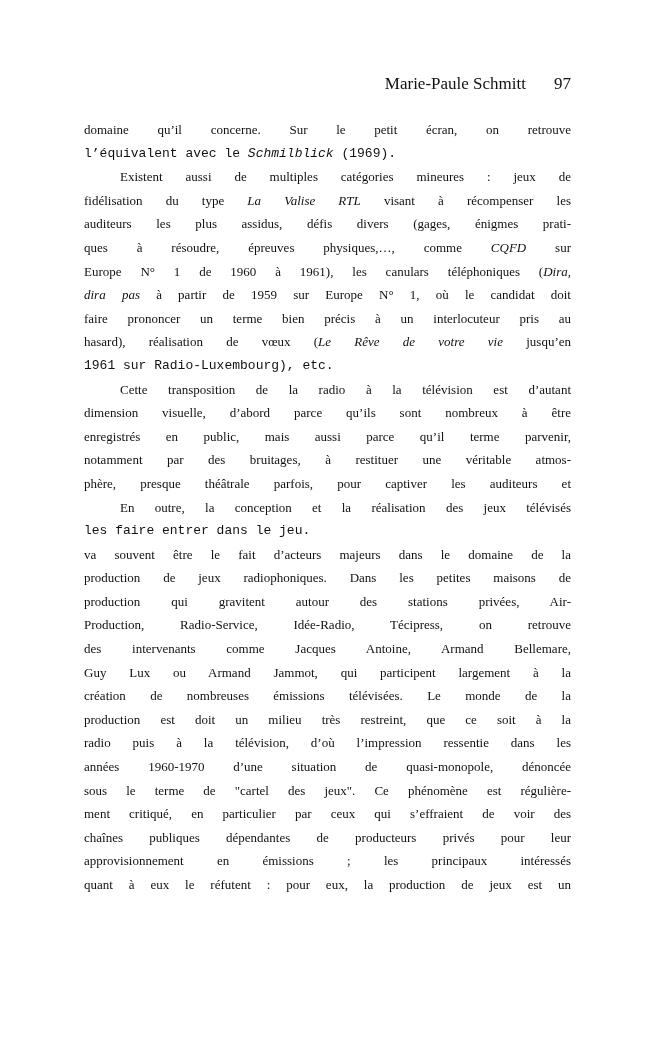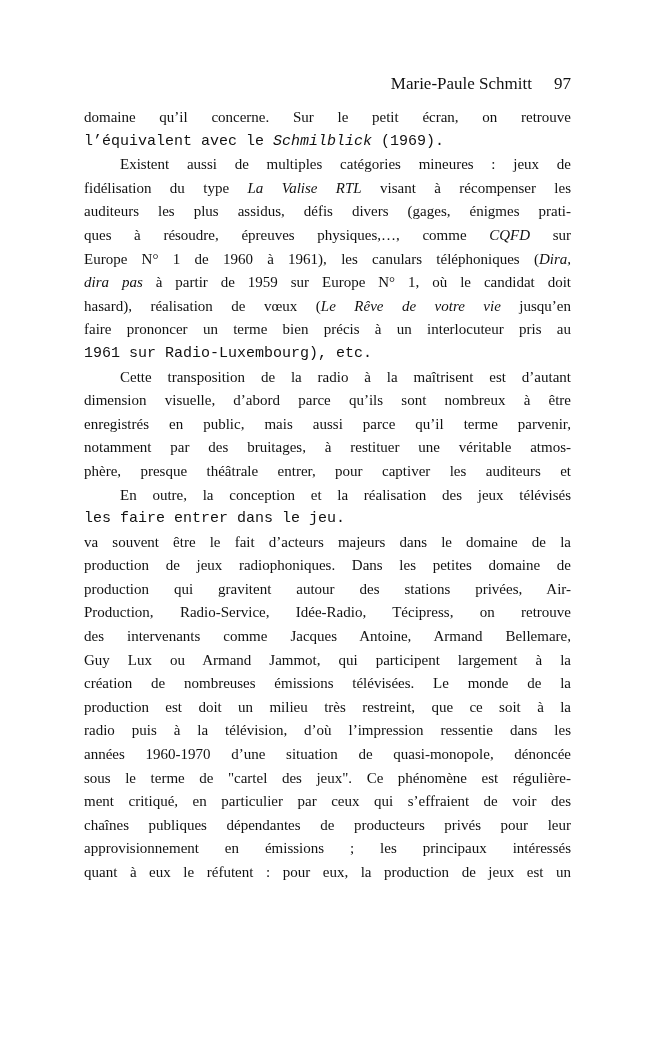--- a/index.html
+++ b/index.html
@@ -1,20 +1,20 @@
 <!DOCTYPE html>
 <html><head>
 <meta charset="utf-8">
 <style>
   html, body { margin:0; padding:0; background:#ffffff; }
   body { width:650px; height:1037px; position:relative; overflow:hidden; }
   .page { position:absolute; left:84px; top:0; width:487px; color:#111; font-family:"Liberation Serif", "DejaVu Serif", serif; }
   .running-head { position:absolute; top:74px; right:0; font-size:17px; white-space:nowrap; }
-  .running-head .pg { margin-left:22px; }
-  .body { position:absolute; top:106px; left:0; width:487px; font-size:15px; line-height:23.6px; }
+  .running-head .pg { margin-left:28px; }
+  .body { position:absolute; top:118px; left:0; width:487px; font-size:13px; line-height:23.6px; }
   .line { display:block; height:23.6px; white-space:nowrap; text-align:justify; text-align-last:justify; }
   .line.last { text-align-last:left;font-family:Liberation Mono, monospace; }
   .line.indent { padding-left:36px; }
   i { font-style:italic; }
 </style>
 </head>
 <body>
 
 <div class="page">
   <div class="running-head">
@@ -22,32 +22,32 @@
   </div>
   <div class="body" id="body">
       <span class="line">domaine qu’il concerne. Sur le petit écran, on retrouve</span>
       <span class="line last">l’équivalent avec le <i>Schmilblick</i> (1969).</span>
       <span class="line indent">Existent aussi de multiples catégories mineures : jeux de</span>
       <span class="line">fidélisation du type <i>La Valise RTL</i> visant à récompenser les</span>
       <span class="line">auditeurs les plus assidus, défis divers (gages, énigmes prati-</span>
       <span class="line">ques à résoudre, épreuves physiques,…, comme <i>CQFD</i> sur</span>
       <span class="line">Europe N° 1 de 1960 à 1961), les canulars téléphoniques (<i>Dira,</i></span>
       <span class="line"><i>dira pas</i> à partir de 1959 sur Europe N° 1, où le candidat doit</span>
+      <span class="line">faire prononcer un terme bien précis à un interlocuteur pris au</span>
       <span class="line">hasard), réalisation de vœux (<i>Le Rêve de votre vie</i> jusqu’en</span>
-      <span class="line">faire prononcer un terme bien précis à un interlocuteur pris au</span>
       <span class="line last">1961 sur Radio-Luxembourg), etc.</span>
-      <span class="line indent">Cette transposition de la radio à la maîtrisent est d’autant</span>
+      <span class="line indent">Cette transposition de la radio à la télévision est d’autant</span>
       <span class="line">dimension visuelle, d’abord parce qu’ils sont nombreux à être</span>
       <span class="line">enregistrés en public, mais aussi parce qu’il terme parvenir,</span>
       <span class="line">notamment par des bruitages, à restituer une véritable atmos-</span>
-      <span class="line">phère, presque théâtrale entrer, pour captiver les auditeurs et</span>
+      <span class="line">phère, presque théâtrale parfois, pour captiver les auditeurs et</span>
       <span class="line indent">En outre, la conception et la réalisation des jeux télévisés</span>
       <span class="line last">les faire entrer dans le jeu.</span>
       <span class="line">va souvent être le fait d’acteurs majeurs dans le domaine de la</span>
-      <span class="line">production de jeux radiophoniques. Dans les petites domaine de</span>
+      <span class="line">production de jeux radiophoniques. Dans les petites maisons de</span>
       <span class="line">production qui gravitent autour des stations privées, Air-</span>
       <span class="line">Production, Radio-Service, Idée-Radio, Técipress, on retrouve</span>
       <span class="line">des intervenants comme Jacques Antoine, Armand Bellemare,</span>
       <span class="line">Guy Lux ou Armand Jammot, qui participent largement à la</span>
       <span class="line">création de nombreuses émissions télévisées. Le monde de la</span>
       <span class="line">production est doit un milieu très restreint, que ce soit à la</span>
       <span class="line">radio puis à la télévision, d’où l’impression ressentie dans les</span>
       <span class="line">années 1960-1970 d’une situation de quasi-monopole, dénoncée</span>
       <span class="line">sous le terme de "cartel des jeux". Ce phénomène est régulière-</span>
       <span class="line">ment critiqué, en particulier par ceux qui s’effraient de voir des</span>

